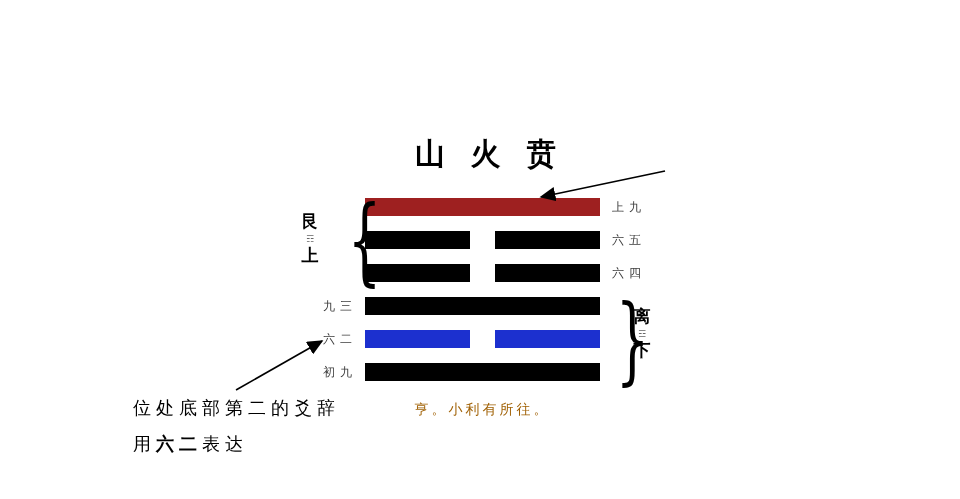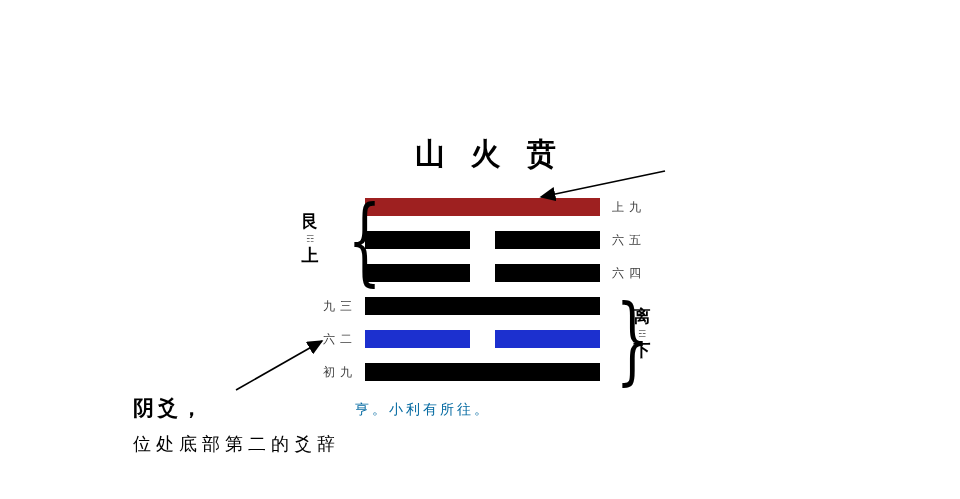--- a/index.html
+++ b/index.html
@@ -46,22 +46,22 @@
   }
   
   .ann { position:absolute; white-space:nowrap; }
   .ann-yang { left:676px; top:146px; }
   .ann-yin  { left:133px; top:390px; }
   .ann .t { font-size:21px; font-weight:bold; letter-spacing:3px; line-height:36px; }
   .ann .l { font-size:18px; letter-spacing:5px; line-height:36px; }
   .ann .l b { font-weight:bold; }
   
   .judgment {
-    position:absolute; left:355px; top:401px; width:255px; text-align:left;
-    font-size:14px; letter-spacing:3px; color:#0369a1; white-space:nowrap;
+    position:absolute; left:355px; top:401px; width:255px; text-align:center;
+    font-size:14px; letter-spacing:3px; color:#a16207; white-space:nowrap;
   }
   
   .arrows { position:absolute; left:0; top:0; pointer-events:none; }
 </style>
 </head>
 <body>
 
 <div class="canvas">
 
   <div class="title">山 火 贲</div>
@@ -129,19 +129,19 @@
       </marker>
     </defs>
     <line x1="665" y1="171" x2="541" y2="197" stroke="#000" stroke-width="1.6" marker-end="url(#ah)"></line>
     <line x1="236" y1="390" x2="322" y2="341" stroke="#000" stroke-width="1.6" marker-end="url(#ah)"></line>
   </svg>
 
   <div class="ann ann-yang">
   </div>
 
   <div class="ann ann-yin">
-    <div class="t">阴爻，</div>
     <div class="l">位处底部第二的爻辞</div>
+    <div class="l"><span>用</span><b>六二</b><span>表达</span></div>
   </div>
 
   <div class="judgment">亨。小利有所往。</div>
 
 </div>
 
 </body></html>

